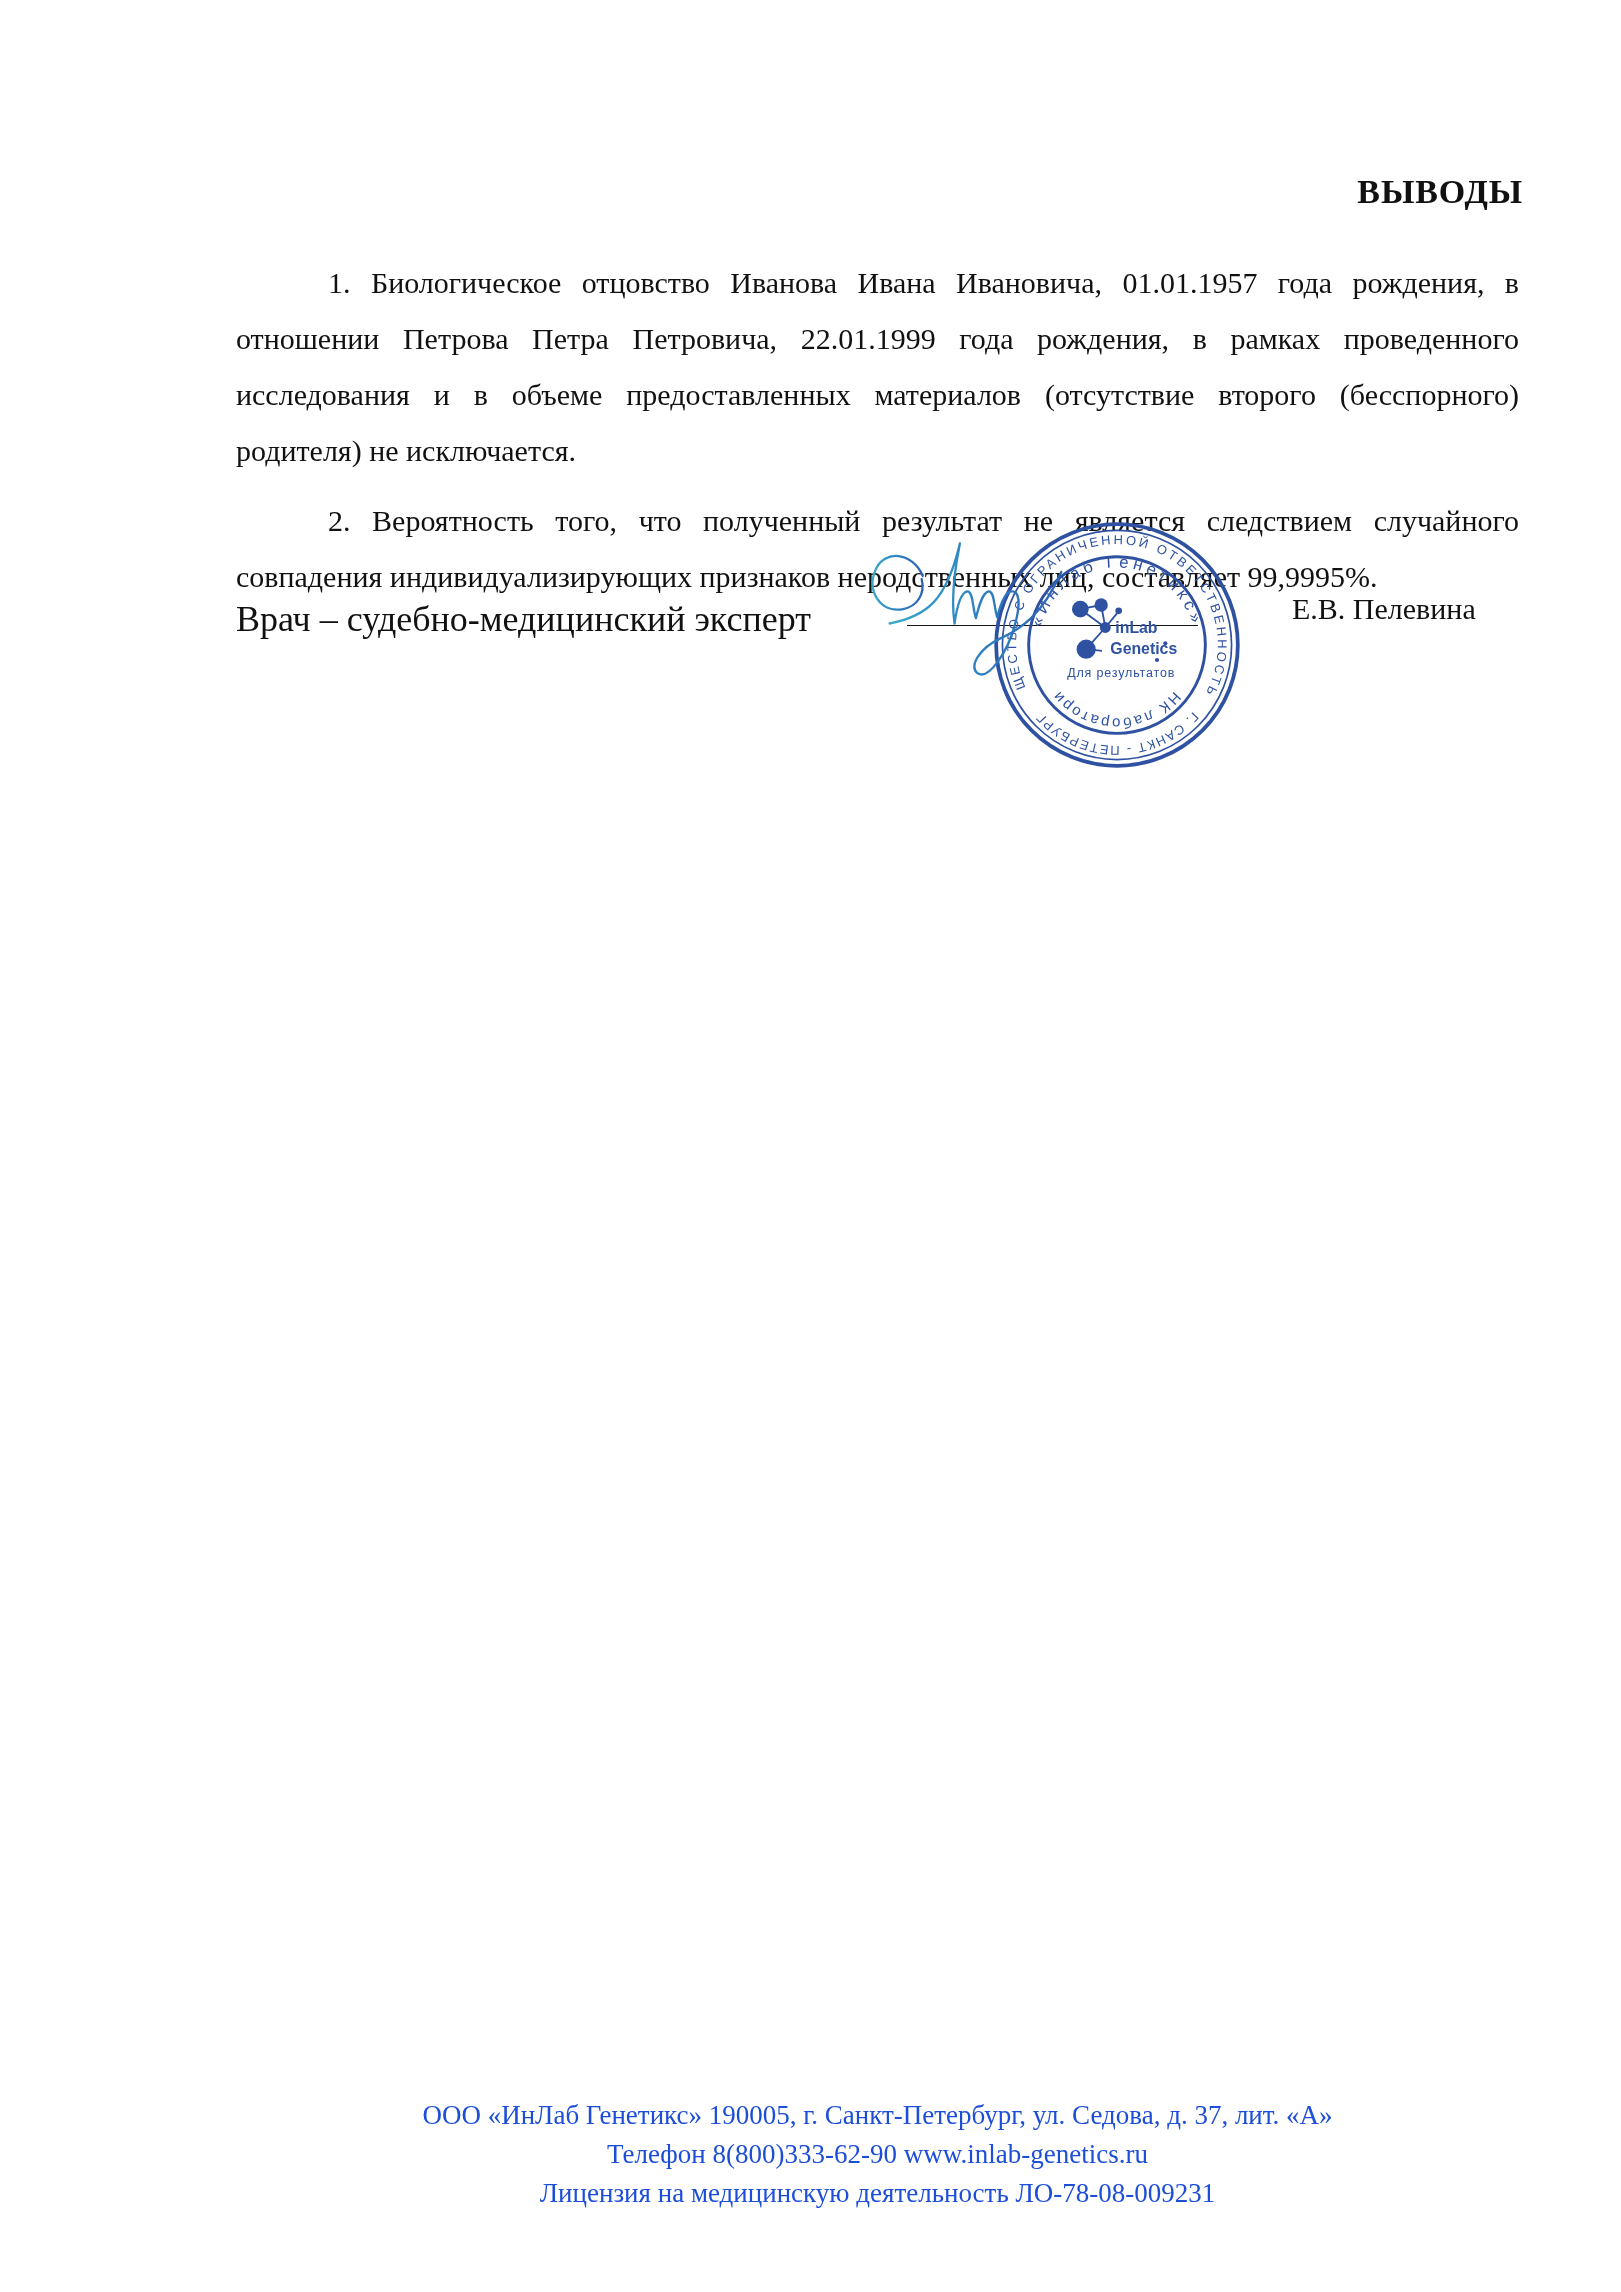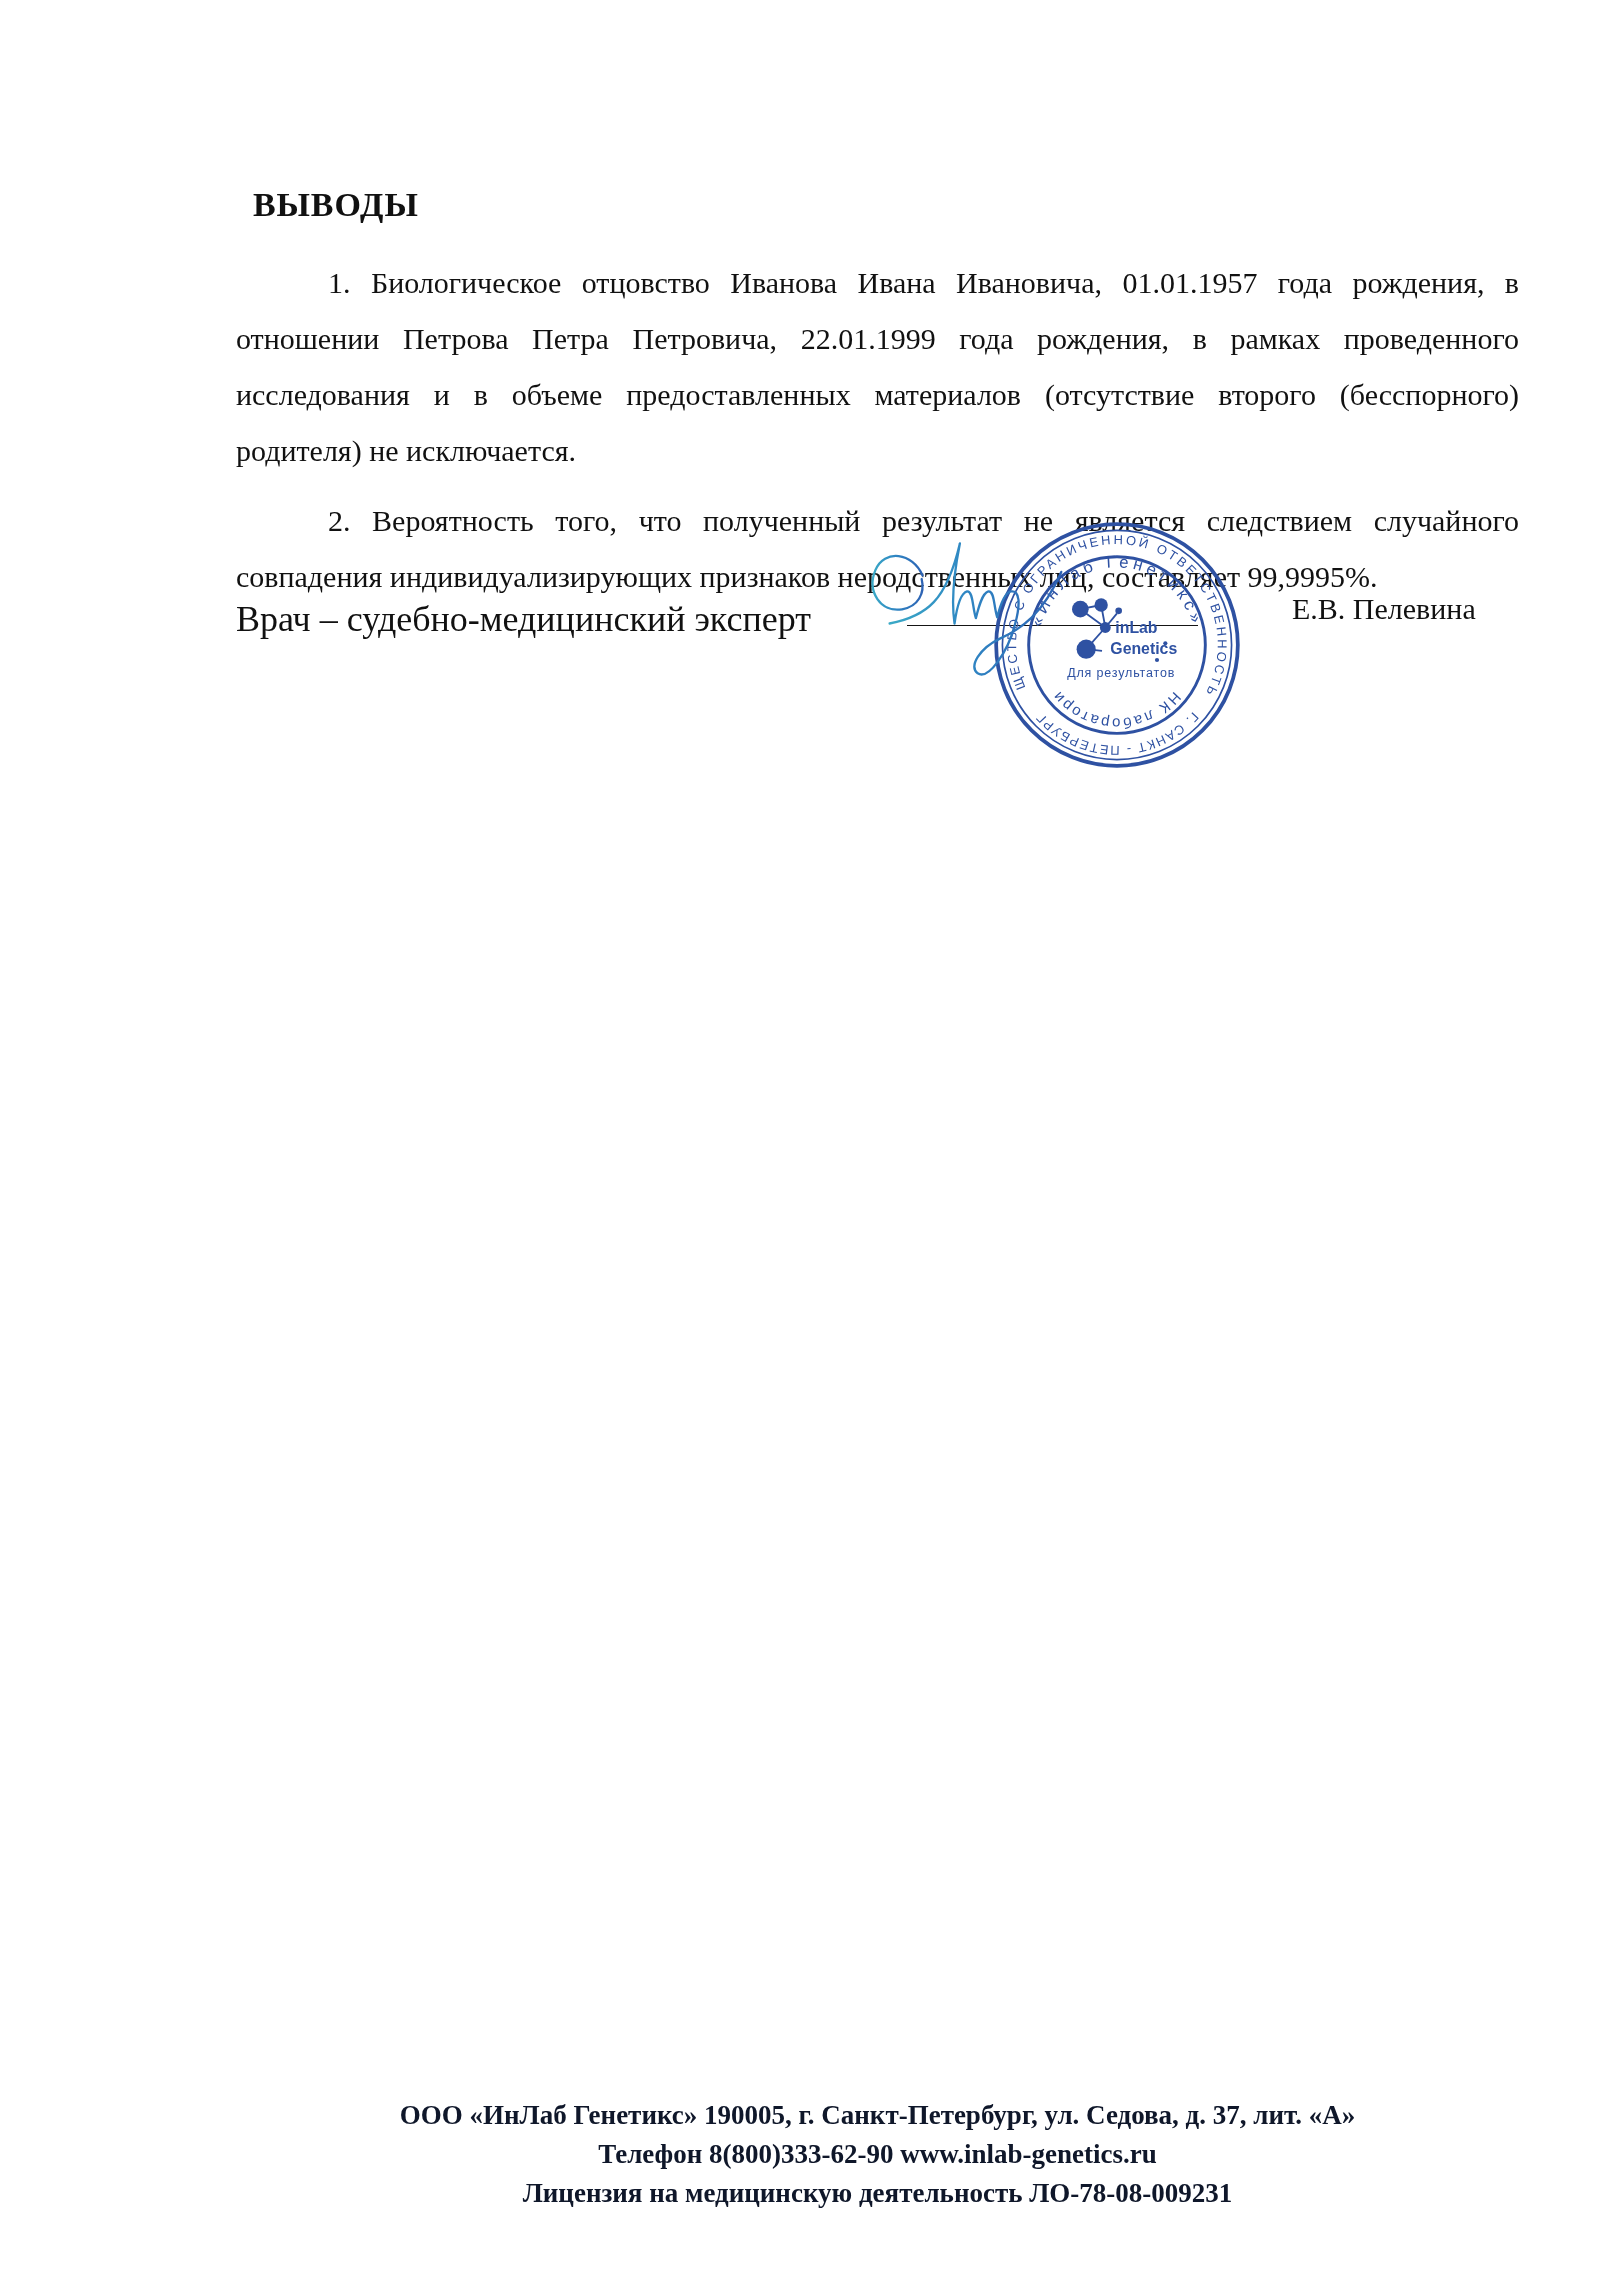--- a/index.html
+++ b/index.html
@@ -12,21 +12,21 @@
     overflow:hidden;
   }
   .header{
     position:absolute;top:80px;right:102px;
     text-align:right;
     font-size:28px;line-height:32px;
     color:#111;
   }
   .doc-title{
     position:absolute;top:169px;left:236px;width:1283px;
-    margin:17px;text-align:left;
+    margin:4px;text-align:right;
     font-size:34px;font-weight:bold;letter-spacing:0.9px;
   }
   .body-text{
     position:absolute;top:255px;left:236px;width:1283px;
     font-size:30px;line-height:56px;text-align:justify;
   }
   .body-text p{margin:0;text-indent:92px;}
   .body-text p + p{margin-top:14.3px;}
   .sign-row-role{
     position:absolute;top:598px;left:236px;
@@ -41,22 +41,21 @@
     position:absolute;top:625px;left:907px;width:291px;height:0;
     border-top:1.8px solid #151515;
     z-index:1;
   }
   .stamp-svg{position:absolute;top:520px;left:992px;width:250px;height:250px;z-index:2;}
   .ink-svg{position:absolute;top:515px;left:854px;width:258px;height:209px;z-index:3;}
   .footer{
     position:absolute;top:2096px;left:236px;width:1283px;
     text-align:center;
     font-size:27px;line-height:39px;
-    color:#0f172a;
-    font-weight:bold;
+    color:#1d4ed8;
   }
   .ring-text{font-family:"Liberation Sans","DejaVu Sans",sans-serif;fill:#2e51a2;}
   .logo-word{font-family:"Liberation Sans","DejaVu Sans",sans-serif;font-weight:bold;fill:#2e51a2;}
   .logo-caption{font-family:"Liberation Sans","DejaVu Sans",sans-serif;fill:#2e51a2;}
 </style>
 </head>
 <body>
 
 <div class="page">
 

